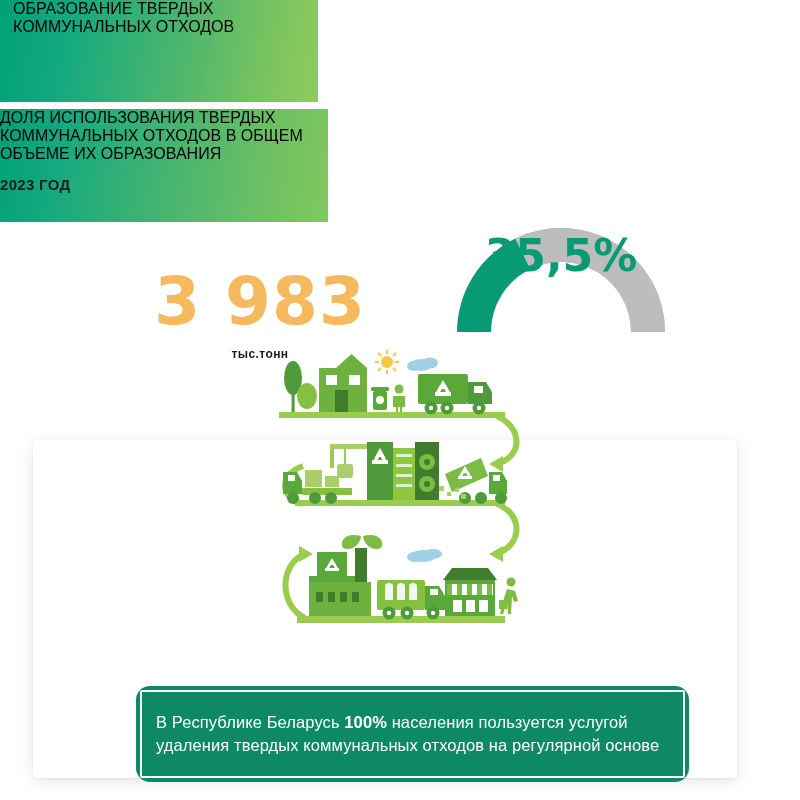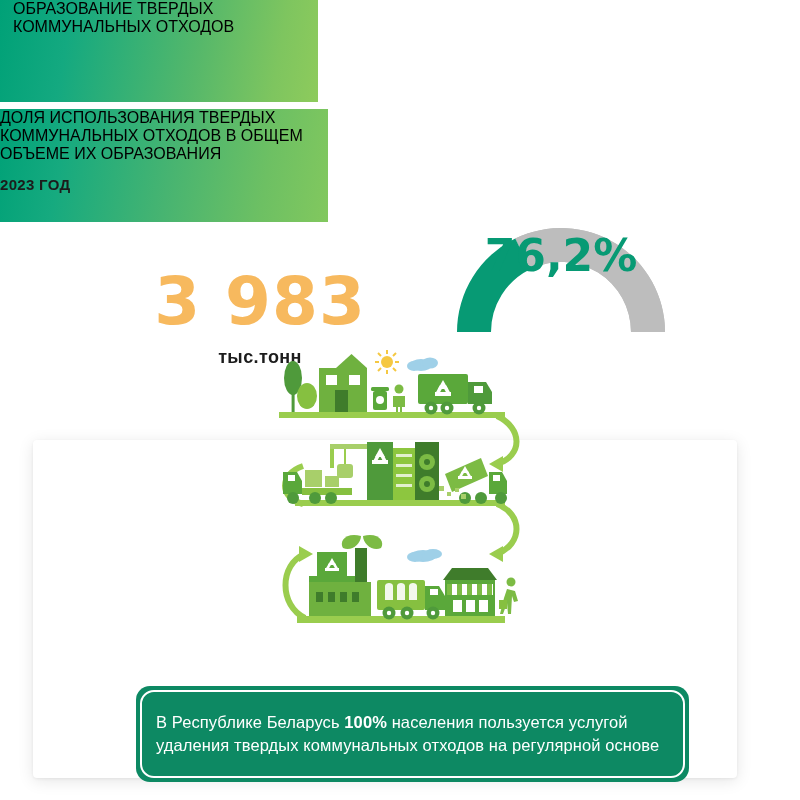--- a/index.html
+++ b/index.html
@@ -67,21 +67,21 @@
   #kpi-value {
     font-size: 66px;
     font-weight: bold;
     color: #f7b95e;
     letter-spacing: 1px;
     line-height: 1;
     font-family: "DejaVu Sans", sans-serif;
   }
   #kpi-unit {
     margin-top: 12px;
-    font-size: 18px;
+    font-size: 12px;
     font-weight: bold;
     color: #1c1c1c;
     letter-spacing: 0.4px;
   }
 
   
   #donut-wrap {
     position: absolute;
     left: 436px;
     top: 220px;
@@ -121,21 +121,21 @@
     height: 96px;
     background: #0d8963;
     border-radius: 14px;
     box-sizing: border-box;
     padding: 4px;
   }
   #callout-inner {
     width: 100%;
     height: 100%;
     border: 2px solid #ffffff;
-    border-radius: 14px;
+    border-radius: 2px;
     box-sizing: border-box;
     display: flex;
     align-items: center;
     padding: 0 14px;
   }
   #callout-text {
     color: #ffffff;
     font-size: 16.5px;
     line-height: 1.38;
     letter-spacing: 0.1px;
@@ -176,21 +176,21 @@
             A 104 104 0 0 1 229.00 112.00
             L 195.00 112.00
             A 70 70 0 0 0 94.20 49.14 Z"></path>
 
       <path fill="#079a74" d="M 21.00 112.00
             A 104 104 0 0 1 79.25 18.61
             L 94.20 49.14
             A 70 70 0 0 0 55.00 112.00 Z"></path>
     </g>
   </svg>
-  <div id="donut-value">76,2%</div>
+  <div id="donut-value">35,5%</div>
 </div>
 
 <div id="illustration">
   <svg width="260" height="300" viewBox="0 0 260 300">
 
     <rect x="4" y="64" width="226" height="6" fill="#9acd4e"></rect>
 
     <path fill="none" stroke="#9acd4e" stroke-width="6" d="M 222 68 C 248 80 248 108 222 116"></path>
     <polygon fill="#9acd4e" points="228,108 228,124 214,116"></polygon>
 

